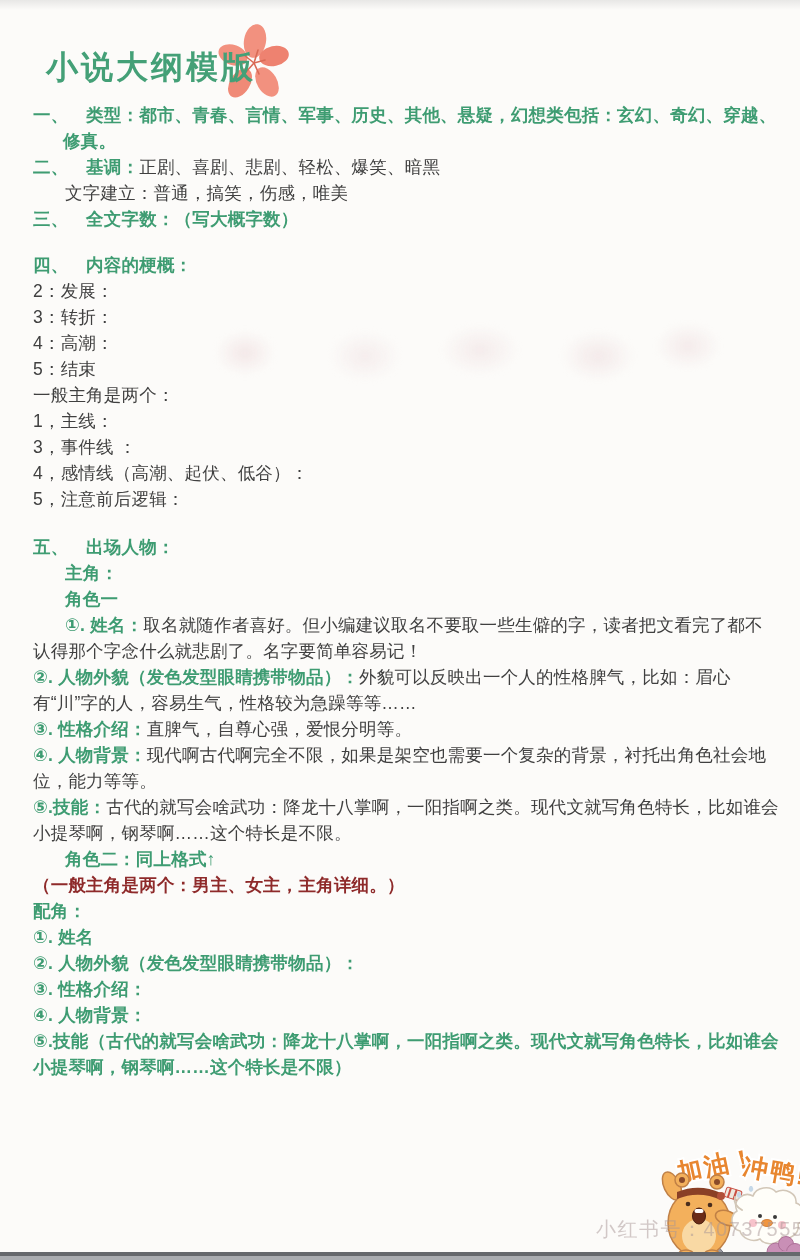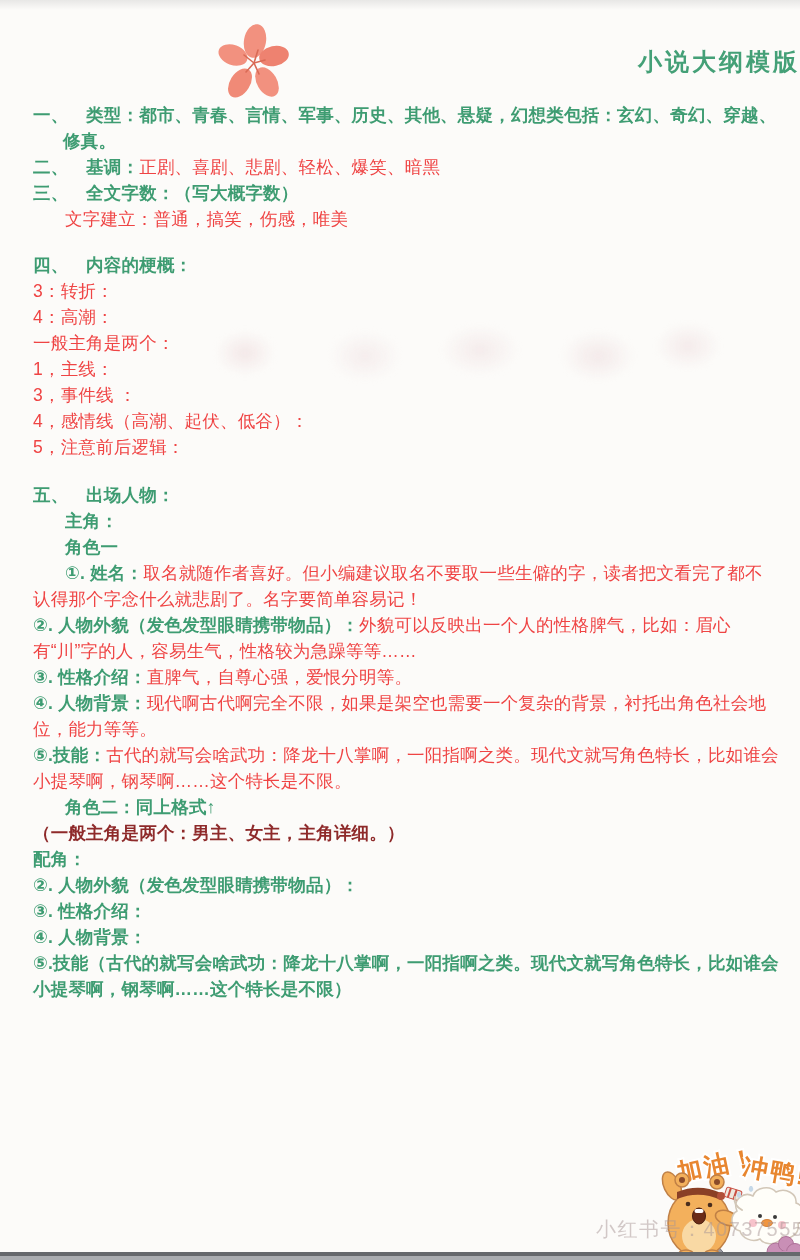--- a/index.html
+++ b/index.html
@@ -5,28 +5,28 @@
   html,body{margin:0;padding:0;}
   body{
     width:800px;height:1260px;position:relative;overflow:hidden;
     background:#fcfbf9;
     font-family:"Liberation Sans","DejaVu Sans",sans-serif;
   }
   .top-shade{position:absolute;left:0;top:0;width:800px;height:10px;
     background:linear-gradient(180deg,rgba(185,185,185,.30),rgba(185,185,185,0));}
   .page-title{
     position:absolute;top:46px;left:0;width:100%;box-sizing:border-box;padding-left:46px;
-    text-align:right;font-size:24px;font-weight:700;color:#44a077;letter-spacing:3px;
+    text-align:left;font-size:32px;font-weight:700;color:#44a077;letter-spacing:3px;
   }
   .flower{position:absolute;left:214px;top:22px;width:82px;height:86px;}
   
   #doc{position:absolute;left:33px;top:102px;width:746px;}
   .line{margin:0;font-size:17.5px;line-height:26px;letter-spacing:.2px;}
   .g{color:#3e9c72;font-weight:700;}
-  .k{color:#ef4444;}
+  .k{color:#404040;}
   .r{color:#8e2a2a;font-weight:700;margin-top:46px;}
   .ind{padding-left:32px;}
   .hang{padding-left:30px;text-indent:-30px;}
   .findent{text-indent:32px;}
   .gap1{height:20px;}
   .gap2{height:22px;}
   
   .center-watermark{
     position:absolute;left:180px;top:298px;width:545px;height:115px;filter:blur(3px);
     background:
@@ -69,43 +69,46 @@
     </g>
   </svg>
 
   <div class="page-title">小说大纲模版</div>
 
   <div class="center-watermark"></div>
 
   <div id="doc">
       <p class="line hang"><span class="g">一、　类型：都市、青春、言情、军事、历史、其他、悬疑，幻想类包括：玄幻、奇幻、穿越、修真。</span></p>
       <p class="line"><span class="g">二、　基调：</span><span class="k">正剧、喜剧、悲剧、轻松、爆笑、暗黑</span></p>
+      <p class="line ind"><span class="k">文字建立：普通，搞笑，伤感，唯美</span></p>
       <p class="line"><span class="g">三、　全文字数：（写大概字数）</span></p>
-      <p class="line ind"><span class="k">文字建立：普通，搞笑，伤感，唯美</span></p>
       <div class="gap1"></div>
       <p class="line"><span class="g">四、　内容的梗概：</span></p>
+      <p class="line"><span class="k">2：发展：</span></p>
       <p class="line"><span class="k">3：转折：</span></p>
       <p class="line"><span class="k">4：高潮：</span></p>
+      <p class="line"><span class="k">5：结束</span></p>
       <p class="line"><span class="k">一般主角是两个：</span></p>
       <p class="line"><span class="k">1，主线：</span></p>
       <p class="line"><span class="k">3，事件线 ：</span></p>
       <p class="line"><span class="k">4，感情线（高潮、起伏、低谷）：</span></p>
       <p class="line"><span class="k">5，注意前后逻辑：</span></p>
       <div class="gap2"></div>
       <p class="line"><span class="g">五、　出场人物：</span></p>
       <p class="line ind"><span class="g">主角：</span></p>
       <p class="line ind"><span class="g">角色一</span></p>
       <p class="line findent"><span class="g">①. 姓名：</span><span class="k">取名就随作者喜好。但小编建议取名不要取一些生僻的字，读者把文看完了都不认得那个字念什么就悲剧了。名字要简单容易记！</span></p>
       <p class="line"><span class="g">②. 人物外貌（发色发型眼睛携带物品）：</span><span class="k">外貌可以反映出一个人的性格脾气，比如：眉心有“川”字的人，容易生气，性格较为急躁等等……</span></p>
       <p class="line"><span class="g">③. 性格介绍：</span><span class="k">直脾气，自尊心强，爱恨分明等。</span></p>
       <p class="line"><span class="g">④. 人物背景：</span><span class="k">现代啊古代啊完全不限，如果是架空也需要一个复杂的背景，衬托出角色社会地位，能力等等。</span></p>
       <p class="line"><span class="g">⑤.技能：</span><span class="k">古代的就写会啥武功：降龙十八掌啊，一阳指啊之类。现代文就写角色特长，比如谁会小提琴啊，钢琴啊……这个特长是不限。</span></p>
       <p class="line ind"><span class="g">角色二：同上格式↑</span></p>
       <p class="line"><span class="r">（一般主角是两个：男主、女主，主角详细。）</span></p>
       <p class="line"><span class="g">配角：</span></p>
+      <p class="line"><span class="g">①. 姓名</span></p>
       <p class="line"><span class="g">②. 人物外貌（发色发型眼睛携带物品）：</span></p>
       <p class="line"><span class="g">③. 性格介绍：</span></p>
       <p class="line"><span class="g">④. 人物背景：</span></p>
       <p class="line"><span class="g">⑤.技能（古代的就写会啥武功：降龙十八掌啊，一阳指啊之类。现代文就写角色特长，比如谁会小提琴啊，钢琴啊……这个特长是不限）</span></p>
     </div>
 
   <svg class="sticker" viewBox="0 0 220 132">
 
     <text class="cheer" x="97" y="48" transform="rotate(-12 125 40)">加油！</text>
     <text class="cheer" x="163" y="52" transform="rotate(10 196 44)">冲鸭!</text>

